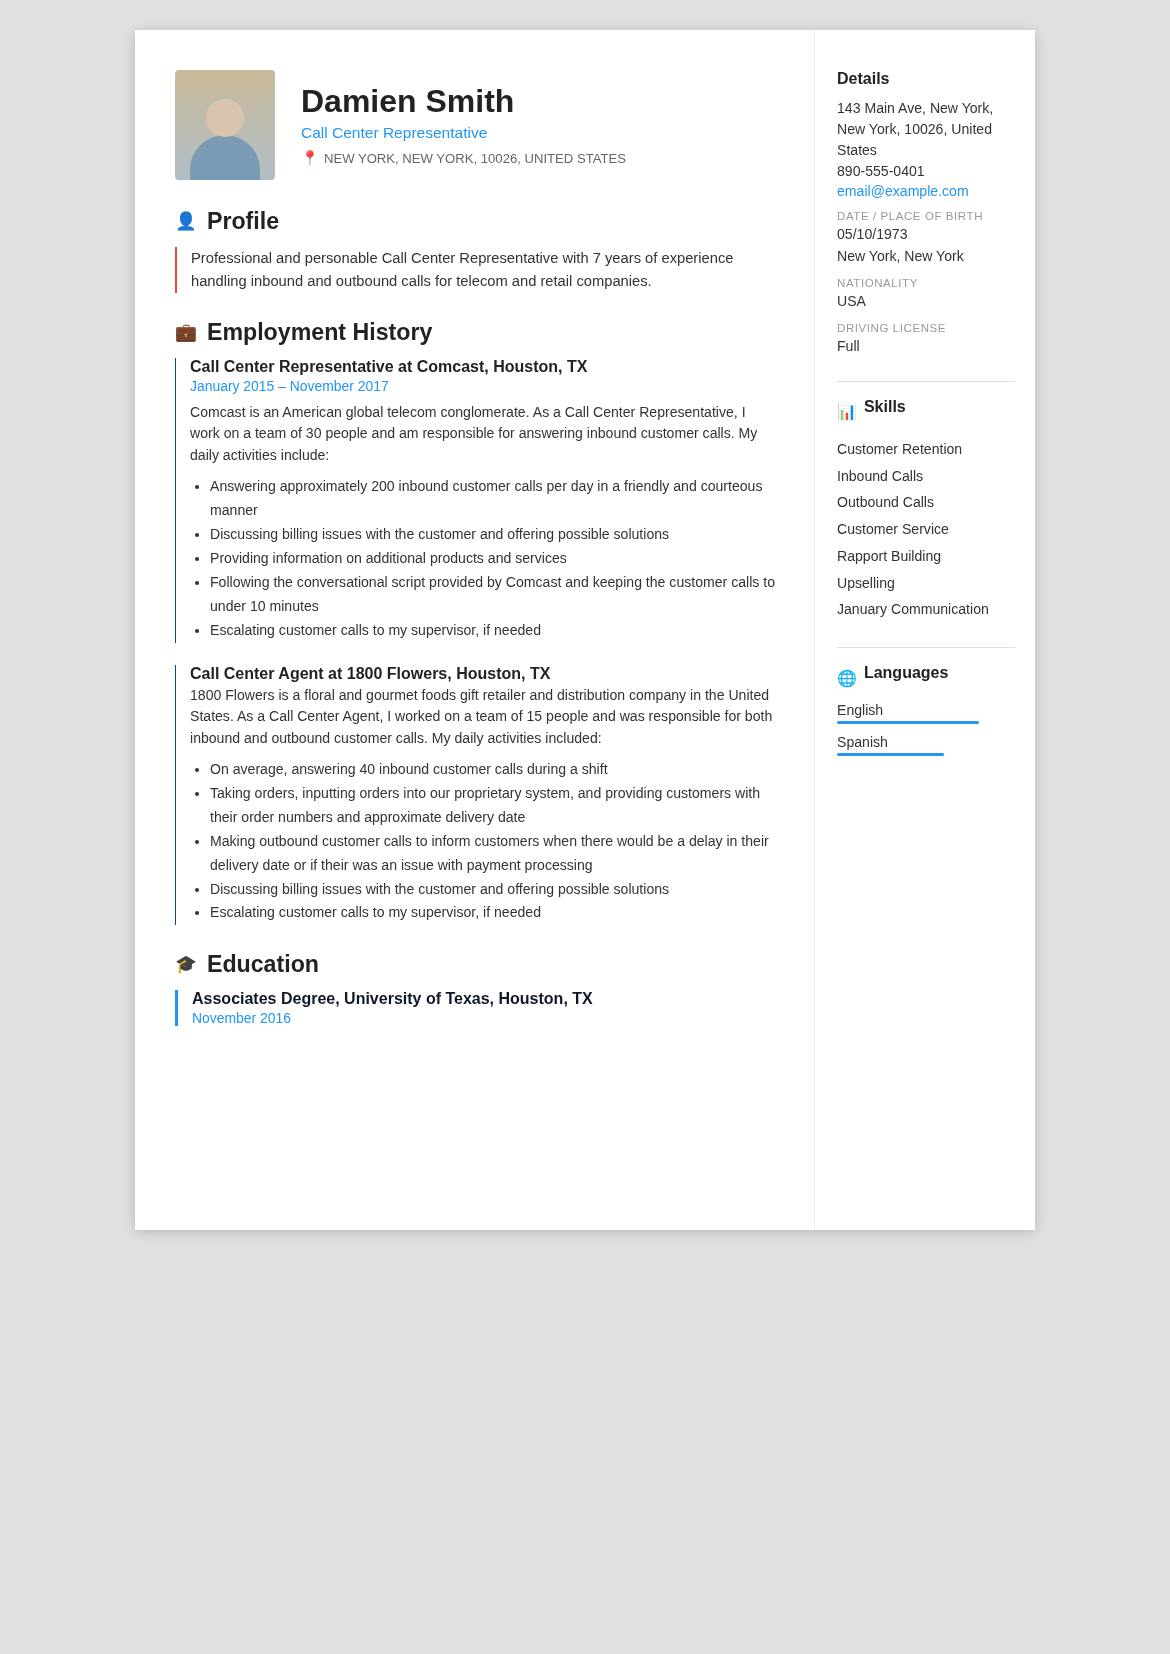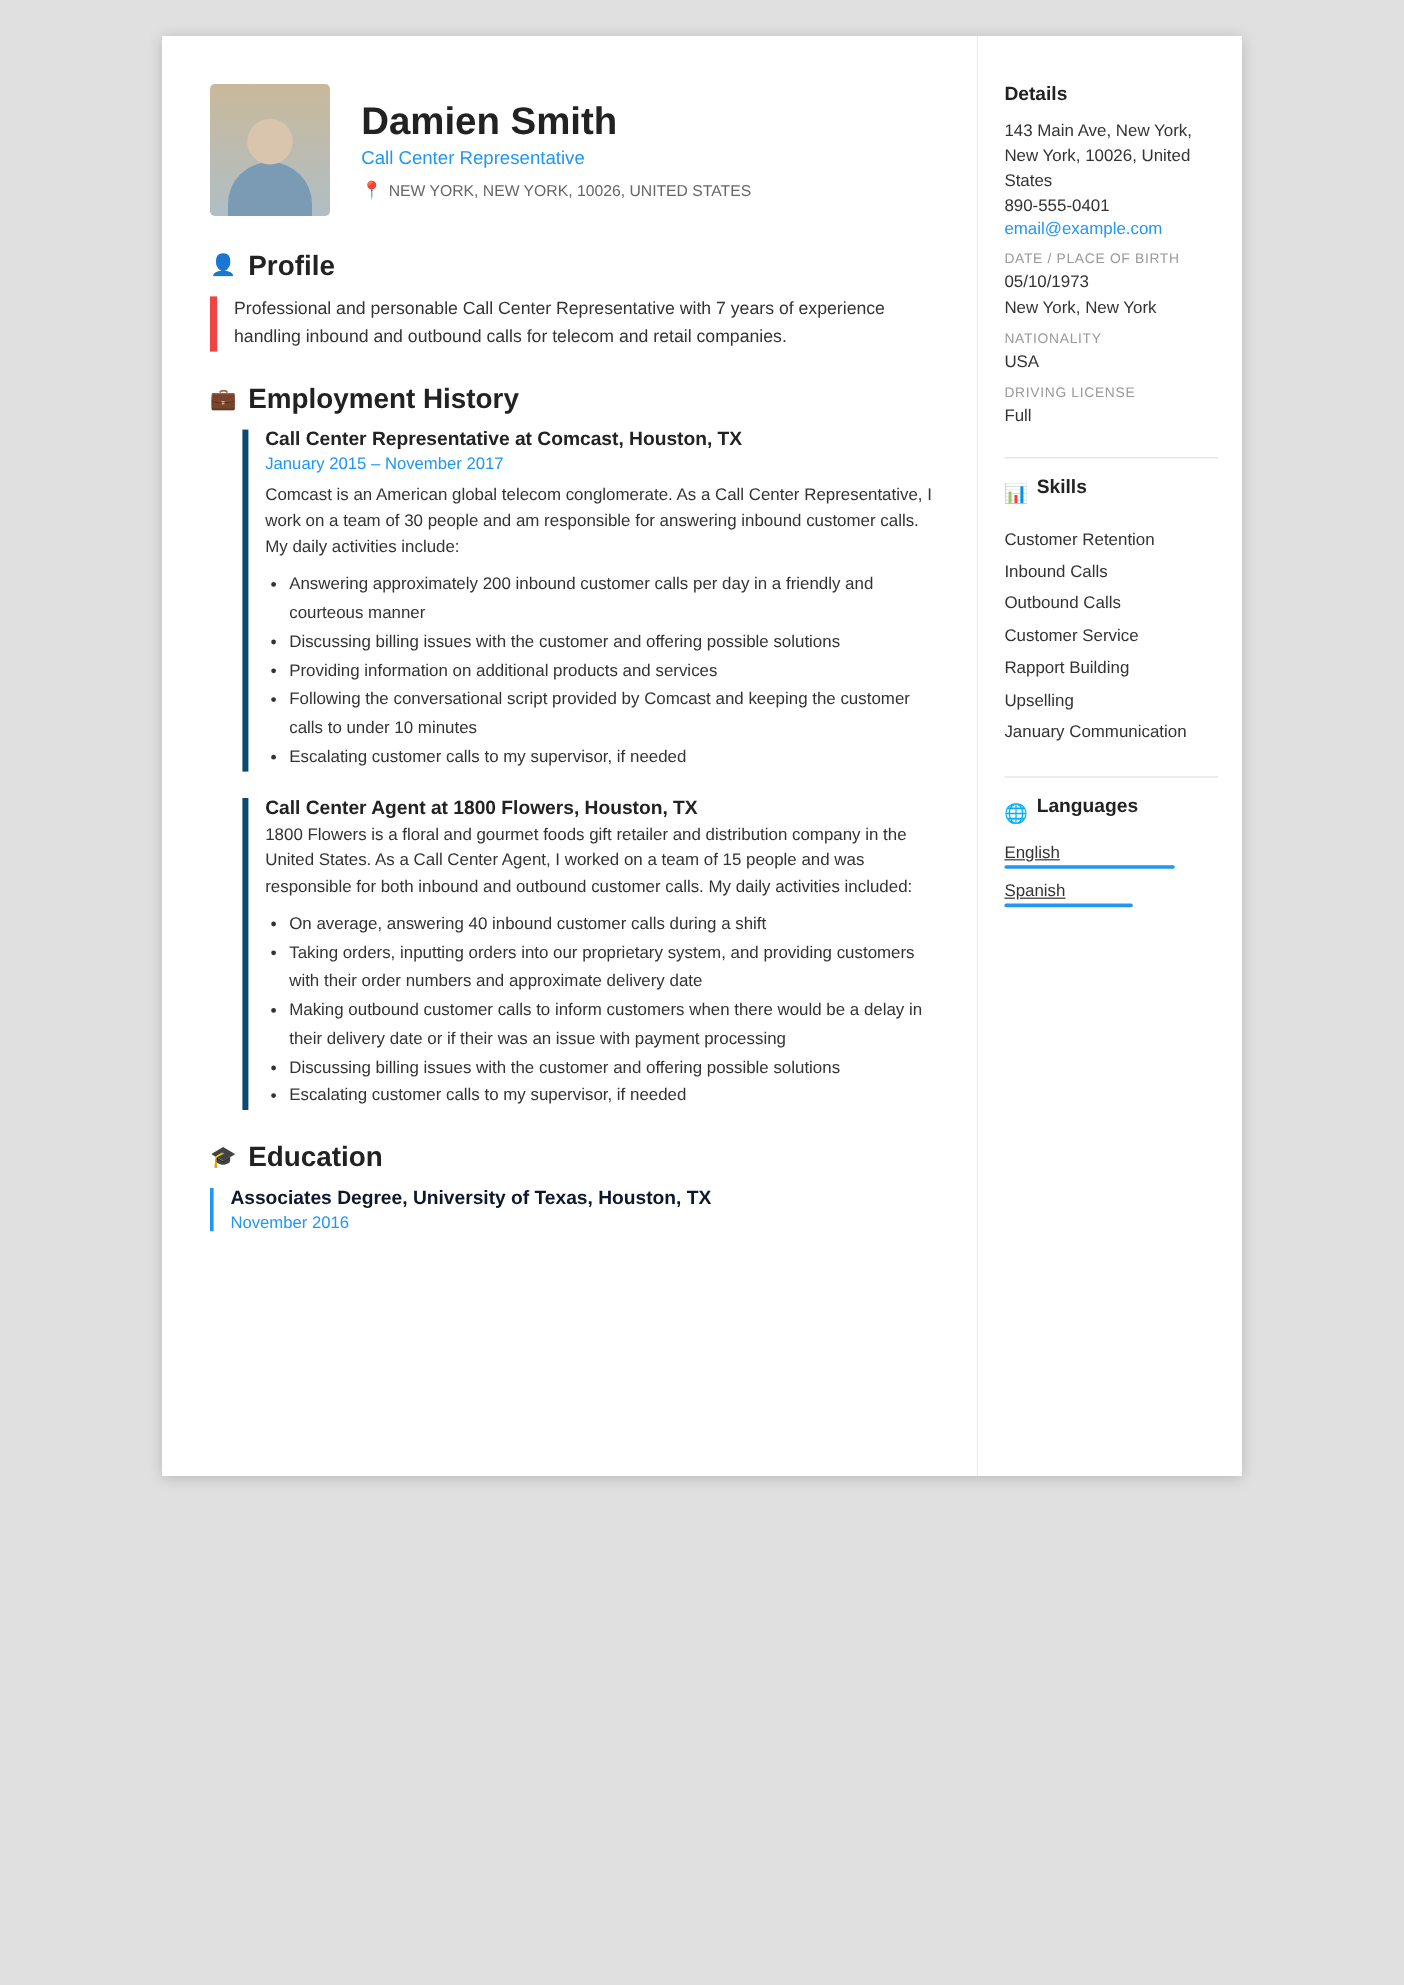--- a/index.html
+++ b/index.html
@@ -102,33 +102,32 @@
       color: #333;
     }
     .section-title {
       font-size: 1.45rem;
       font-weight: bold;
       color: #222;
     }
 
     
     .profile-text {
-      border-left: 6px solid #ef4444;
+      border-left: 2px solid #ef4444;
       padding-left: 14px;
       color: #333;
       font-size: 0.92rem;
       line-height: 1.55;
     }
 
     
     .job-block {
-      border-left: 5px solid #0c4a6e;
+      border-left: 1px solid #0c4a6e;
       padding-left: 14px;
       margin-bottom: 22px;
-      margin-left: 27px;
     }
     .job-title {
       font-size: 1rem;
       font-weight: bold;
       color: #222;
       margin-bottom: 2px;
     }
     .job-dates {
       color: #2196F3;
       font-size: 0.87rem;
@@ -218,21 +217,20 @@
       align-items: center;
       gap: 7px;
       margin-bottom: 10px;
     }
     .lang-icon { font-size: 1rem; color: #2196F3; }
     .lang-item { margin-bottom: 10px; }
     .lang-name {
       font-size: 0.88rem;
       color: #333;
       margin-bottom: 3px;
-      text-decoration: underline;
     }
     .lang-bar {
       height: 3px;
       background: #2196F3;
       border-radius: 2px;
     }
   </style>
 </head>
 <body>
 

